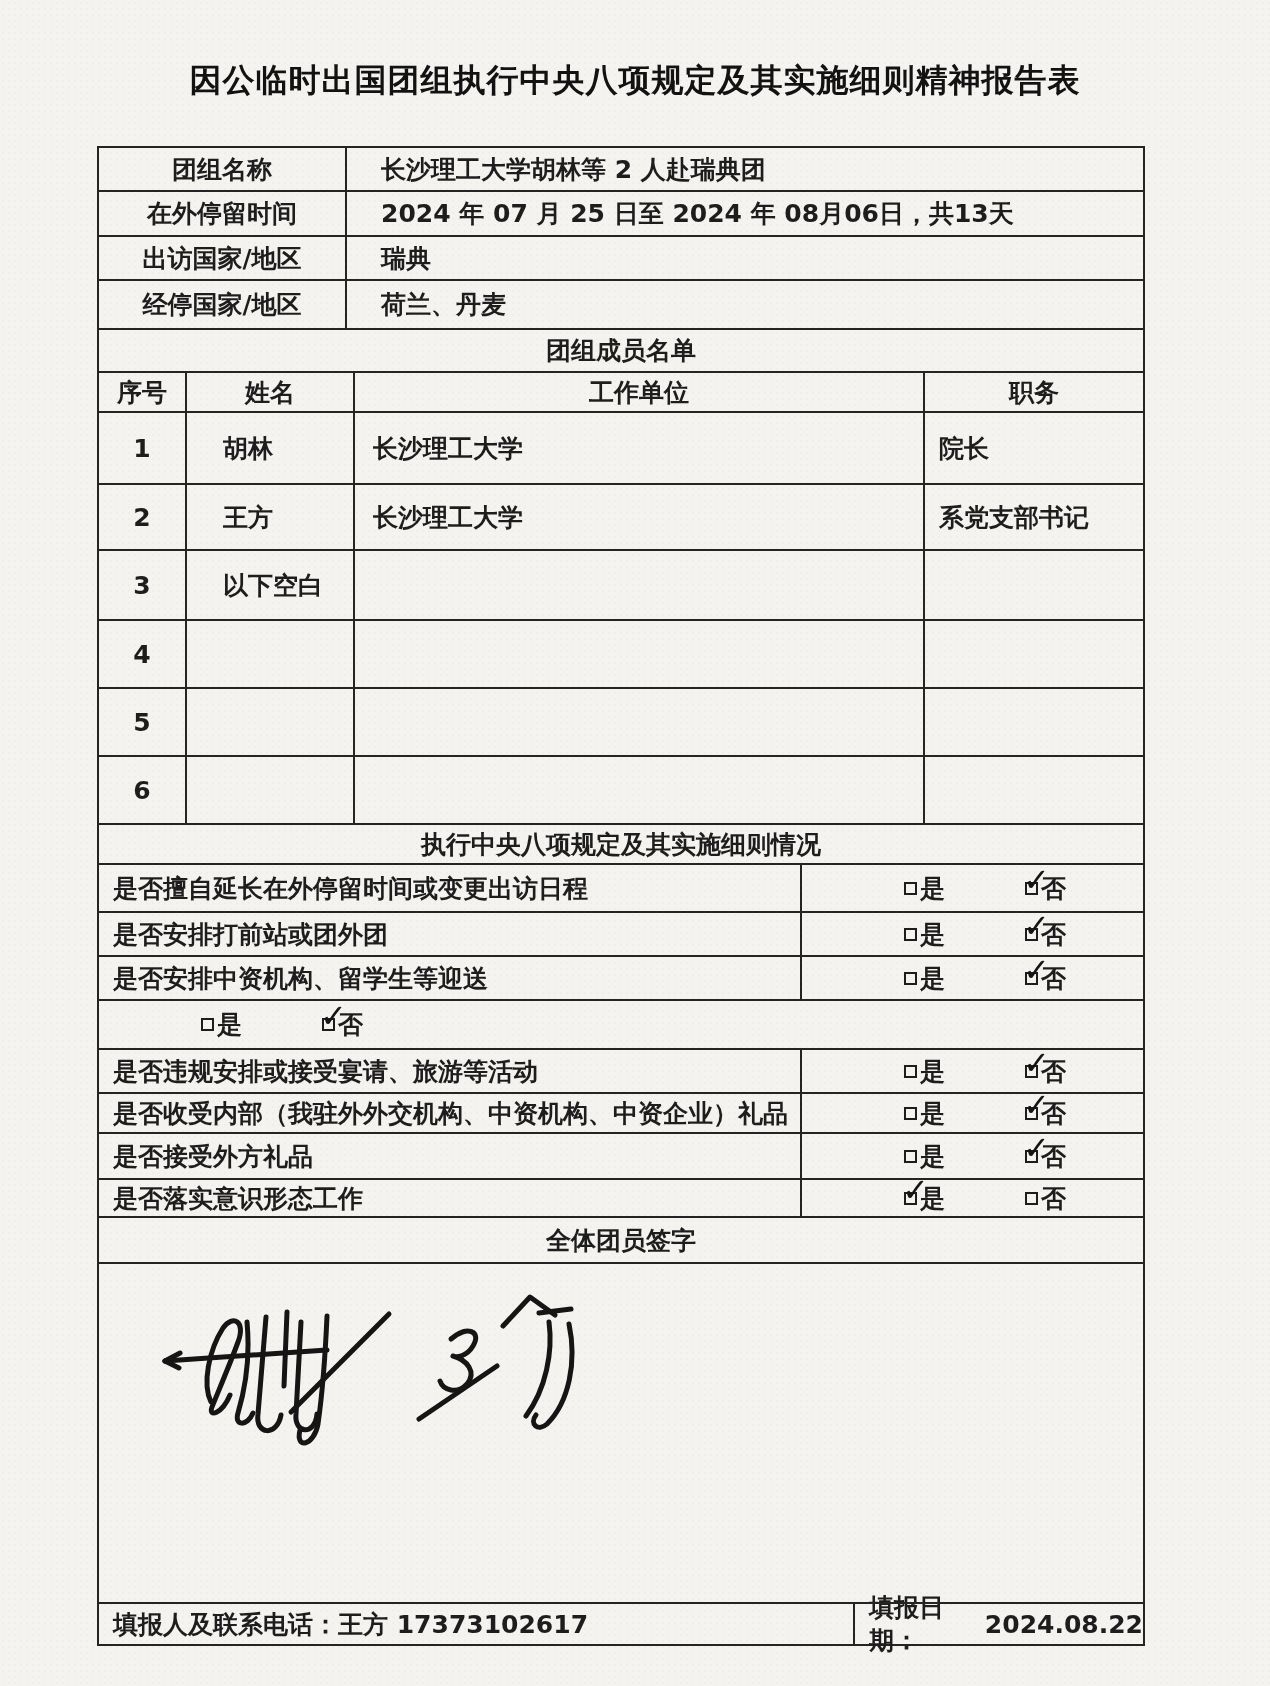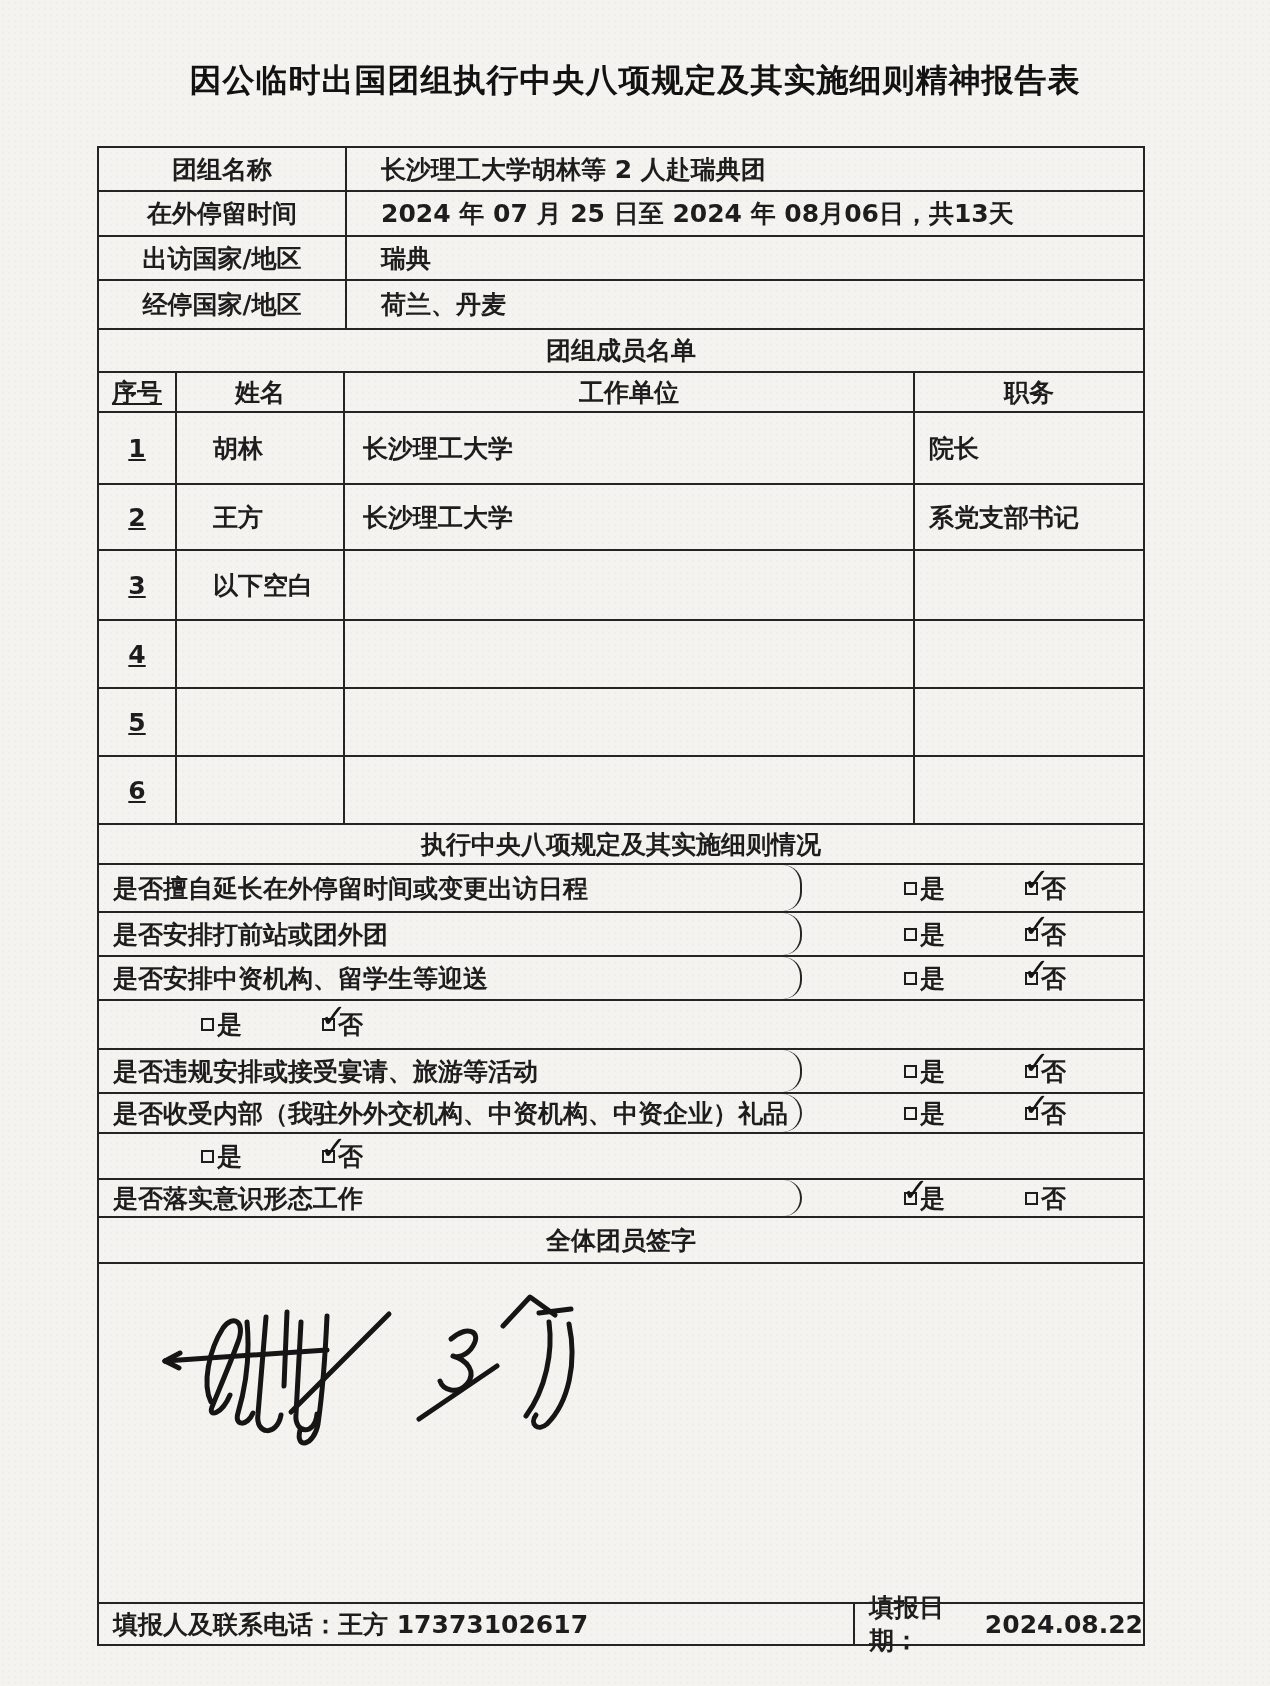--- a/index.html
+++ b/index.html
@@ -43,28 +43,28 @@
   .h340{height:340px}
 
   
   .label-cell { width:248px; justify-content:center; text-align:center; }
   .value-cell { flex:1; padding-left:34px; }
 
   
   .banner { justify-content:center; align-items:center; text-align:center; }
 
   
-  .c-no    { width:78px;  justify-content:center;text-decoration:underline; }
+  .c-no    { width:88px;  justify-content:center; }
   .c-name  { width:168px; padding-left:36px; }
   .c-org   { width:570px; padding-left:18px; }
   .c-title { flex:1;      padding-left:14px; }
   .center  { justify-content:center; padding-left:0 !important; }
 
   
-  .q-label  { width:703px; padding-left:14px;border-radius:19px; }
+  .q-label  { width:703px; padding-left:14px; }
   .q-answer { flex:1; }
   .opt { display:inline-flex; align-items:center; white-space:nowrap; }
   .opt-yes { margin-left:102px; }
   .opt-no  { margin-left:80px; }
   .cb {
     position:relative;
     display:inline-block;
     width:13px; height:13px;
     border:2px solid #1d1d1d;
     margin-right:3px;
@@ -233,20 +233,21 @@
             <span class="cb"></span>
             <span>是</span>
           </span>
         <span class="opt opt-no">
             <span class="cb checked"></span>
             <span>否</span>
           </span>
       </div>
     </div>
     <div class="row h46">
+      <div class="cell q-label br">是否接受外方礼品</div>
       <div class="cell q-answer">
         <span class="opt opt-yes">
             <span class="cb"></span>
             <span>是</span>
           </span>
         <span class="opt opt-no">
             <span class="cb checked"></span>
             <span>否</span>
           </span>
       </div>

